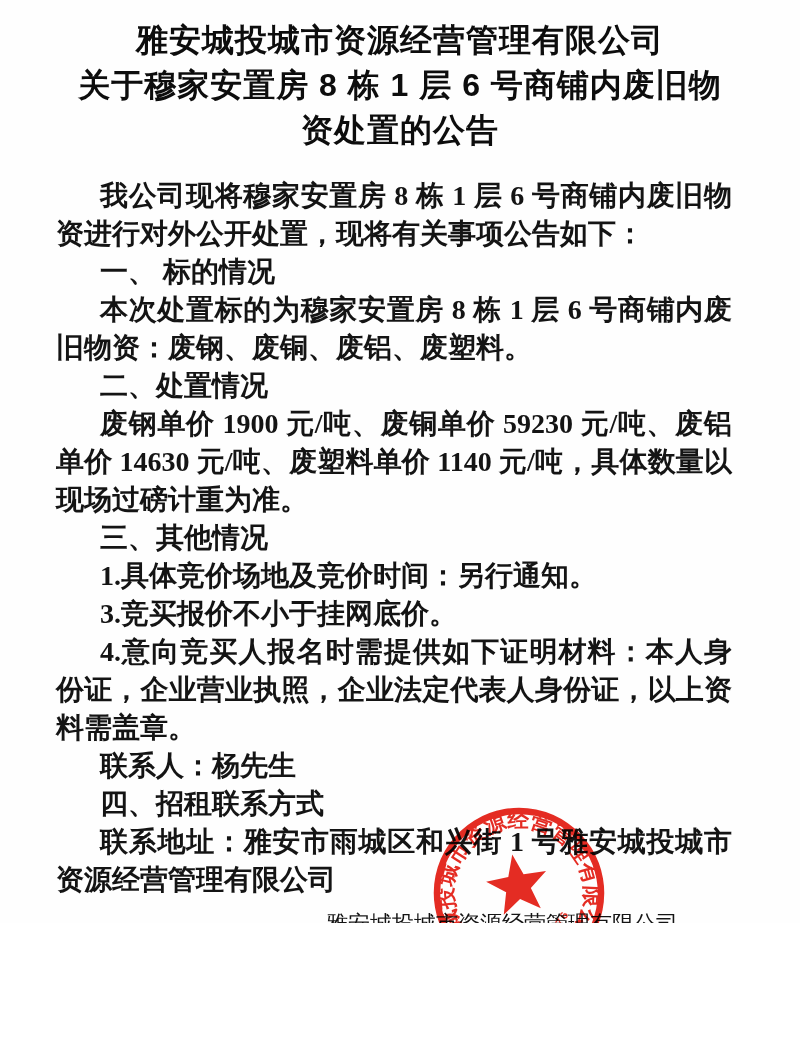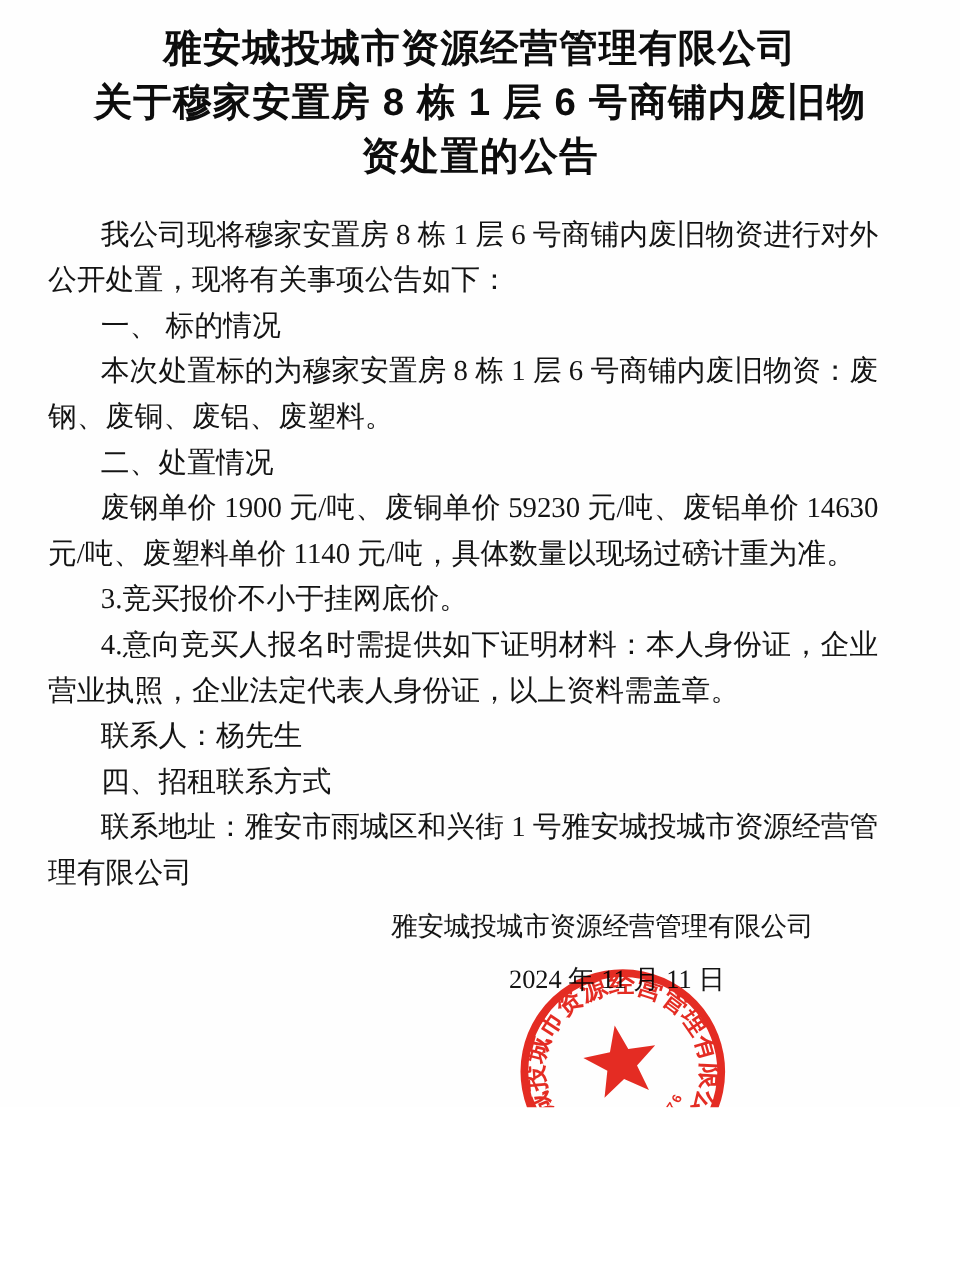--- a/index.html
+++ b/index.html
@@ -20,24 +20,25 @@
     margin: 18px 55px 0 55px;
     text-align: center;
     font-family: "Liberation Sans", "DejaVu Sans", sans-serif;
     font-weight: bold;
     font-size: 32px;
     line-height: 45px;
     letter-spacing: 1px;
     color: #0d0d0d;
   }
   .body-text {
-    margin: 24px 68px 0 40px;
-    font-size: 24px;
+    margin: 24px 68px 0 56px;
+    font-size: 28px;
     line-height: 38px;
     text-align: justify;
+    font-weight: bold;
   }
   .body-text p {
     margin: 0;
     text-indent: 44px;
   }
   .signature {
     margin: 6px 68px 0 72px;
     font-size: 22px;
     line-height: 38px;
   }
@@ -76,20 +77,22 @@
     <div>关于穆家安置房 8 栋 1 层 6 号商铺内废旧物</div>
     <div>资处置的公告</div>
   </div>
 
   <div class="body-text">
     <p>我公司现将穆家安置房 8 栋 1 层 6 号商铺内废旧物资进行对外公开处置，现将有关事项公告如下：</p>
     <p>一、 标的情况</p>
     <p>本次处置标的为穆家安置房 8 栋 1 层 6 号商铺内废旧物资：废钢、废铜、废铝、废塑料。</p>
     <p>二、处置情况</p>
     <p>废钢单价 1900 元/吨、废铜单价 59230 元/吨、废铝单价 14630 元/吨、废塑料单价 1140 元/吨，具体数量以现场过磅计重为准。</p>
+    <p>三、其他情况</p>
+    <p>1.具体竞价场地及竞价时间：另行通知。</p>
     <p>3.竞买报价不小于挂网底价。</p>
     <p>4.意向竞买人报名时需提供如下证明材料：本人身份证，企业营业执照，企业法定代表人身份证，以上资料需盖章。</p>
     <p>联系人：杨先生</p>
     <p>四、招租联系方式</p>
     <p>联系地址：雅安市雨城区和兴街 1 号雅安城投城市资源经营管理有限公司</p>
   </div>
 
   <div class="signature">
     <p class="sig-company">雅安城投城市资源经营管理有限公司</p>
     <p class="sig-date">2024 年 11 月 11 日</p>

